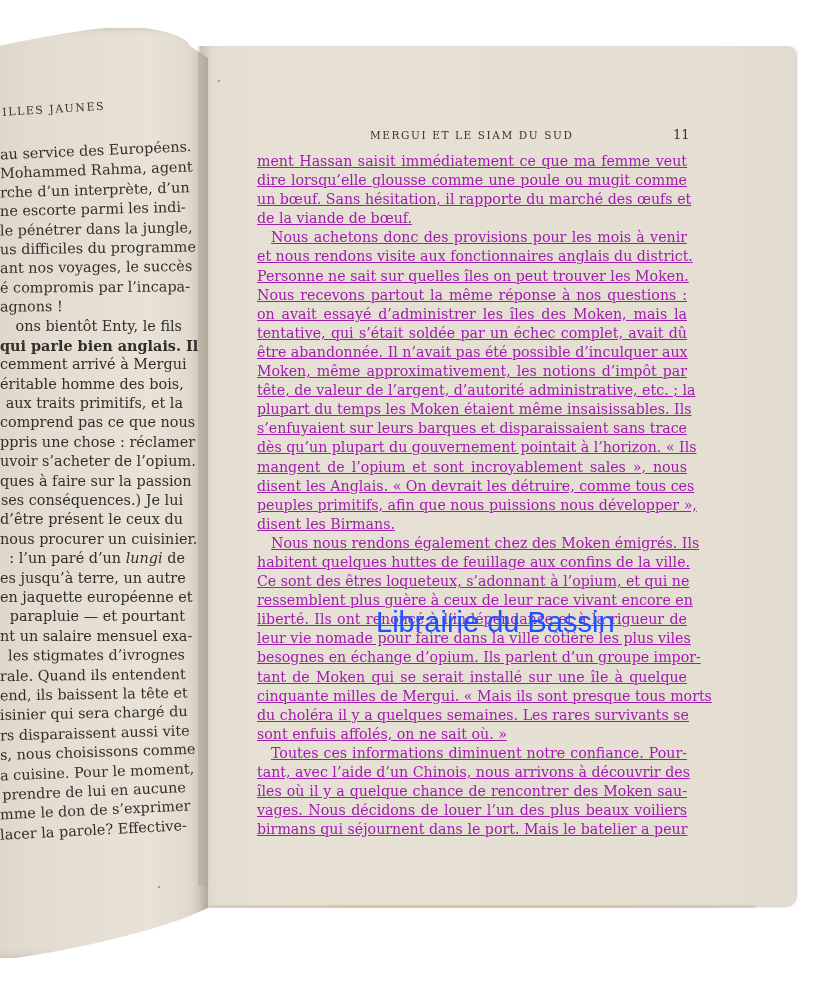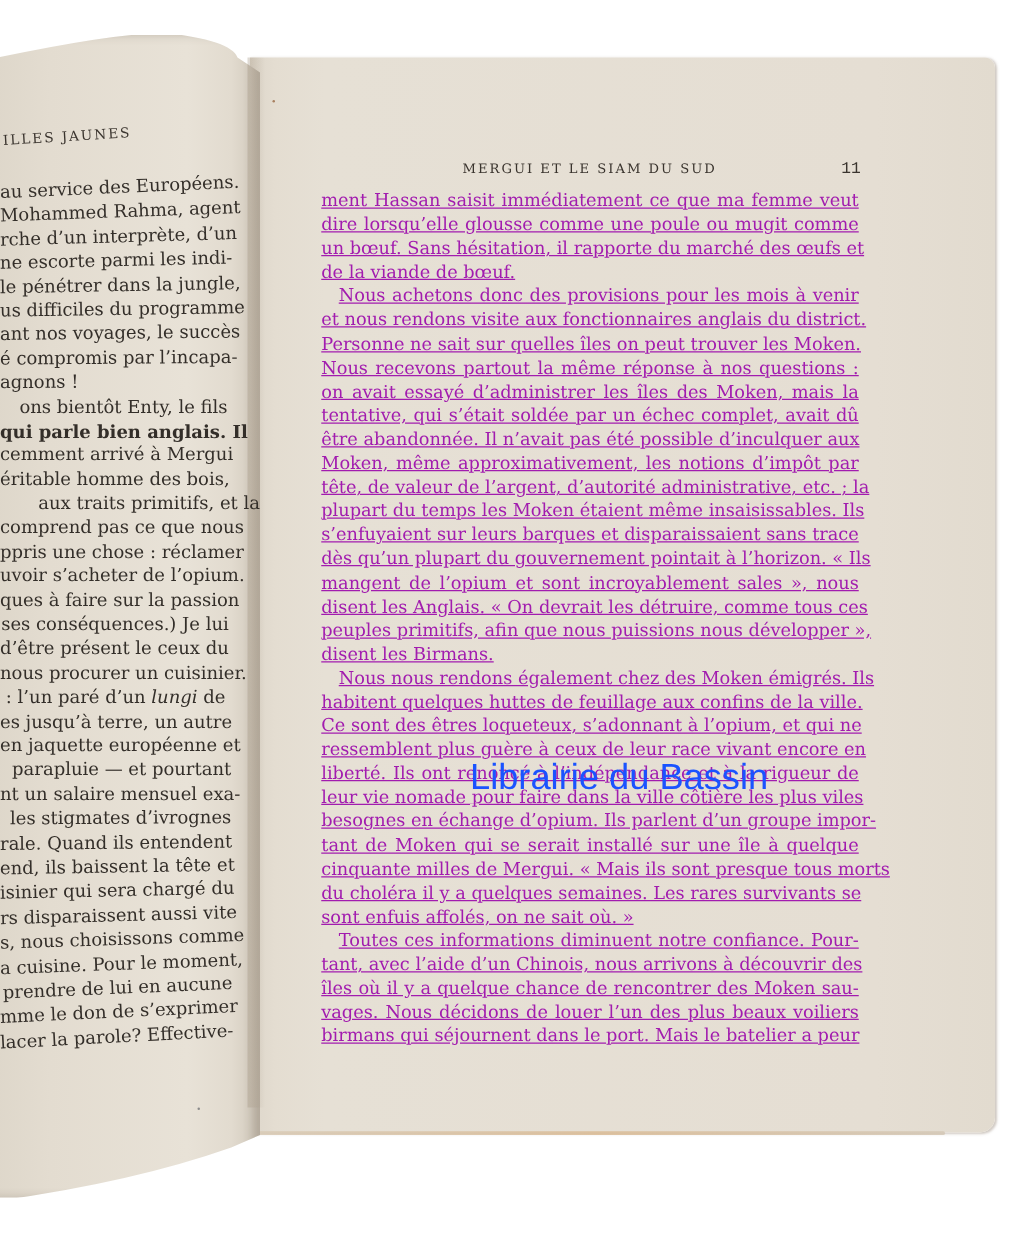--- a/index.html
+++ b/index.html
@@ -67,21 +67,20 @@
       font-size: 10.5px;
       letter-spacing: 1.6px;
       color: #3a342e;
     }
     .page-number {
       position: absolute;
       left: 673px;
       top: 127px;
       font-size: 13px;
       color: #3a342e;
-      font-family: Liberation Mono, monospace;
     }
     .body-right {
       position: absolute;
       left: 257px;
       top: 152px;
       width: 430px;
     }
     .line {
       display: block;
       height: 19.1px;
@@ -164,29 +163,29 @@
     <span class="lline" style="width:181px;transform:rotate(-1.3deg);">ne escorte parmi les indi-</span>
     <span class="lline" style="width:181px;transform:rotate(-1deg);">le pénétrer dans la jungle,</span>
     <span class="lline" style="width:182px;transform:rotate(-0.8deg);">us difficiles du programme</span>
     <span class="lline" style="width:182px;transform:rotate(-0.6deg);">ant nos voyages, le succès</span>
     <span class="lline" style="width:182px;transform:rotate(-0.4deg);">é compromis par l’incapa-</span>
     <span class="lline" style="width:182px;text-align:left;transform:rotate(-0.3deg);">agnons !</span>
     <span class="lline" style="width:182px;">ons bientôt Enty, le fils</span>
     <span class="lline" style="width:183px;font-weight:bold;">qui parle bien anglais. Il</span>
     <span class="lline" style="width:183px;">cemment arrivé à Mergui</span>
     <span class="lline" style="width:183px;">éritable homme des bois,</span>
-    <span class="lline" style="width:183px;padding-left:25px;">aux traits primitifs, et la</span>
+    <span class="lline" style="width:183px;">aux traits primitifs, et la</span>
     <span class="lline" style="width:183px;">comprend pas ce que nous</span>
     <span class="lline" style="width:183px;">ppris une chose : réclamer</span>
     <span class="lline" style="width:183px;">uvoir s’acheter de l’opium.</span>
     <span class="lline" style="width:183px;">ques à faire sur la passion</span>
     <span class="lline" style="width:183px;">ses conséquences.) Je lui</span>
     <span class="lline" style="width:183px;">d’être présent le ceux du</span>
     <span class="lline" style="width:183px;">nous procurer un cuisinier.</span>
-    <span class="lline" style="width:185px;text-align:center;"><span>: l’un paré d’un </span><em>lungi</em><span> de</span></span>
+    <span class="lline" style="width:185px;"><span>: l’un paré d’un </span><em>lungi</em><span> de</span></span>
     <span class="lline" style="width:185px;">es jusqu’à terre, un autre</span>
     <span class="lline" style="width:185px;">en jaquette européenne et</span>
     <span class="lline" style="width:185px;">parapluie — et pourtant</span>
     <span class="lline" style="width:185px;">nt un salaire mensuel exa-</span>
     <span class="lline" style="width:185px;transform:rotate(-0.3deg);">les stigmates d’ivrognes</span>
     <span class="lline" style="width:185px;transform:rotate(-0.6deg);">rale. Quand ils entendent</span>
     <span class="lline" style="width:185px;transform:rotate(-0.9deg);">end, ils baissent la tête et</span>
     <span class="lline" style="width:186px;transform:rotate(-1.2deg);">isinier qui sera chargé du</span>
     <span class="lline" style="width:186px;transform:rotate(-1.5deg);">rs disparaissent aussi vite</span>
     <span class="lline" style="width:186px;transform:rotate(-1.8deg);">s, nous choisissons comme</span>

